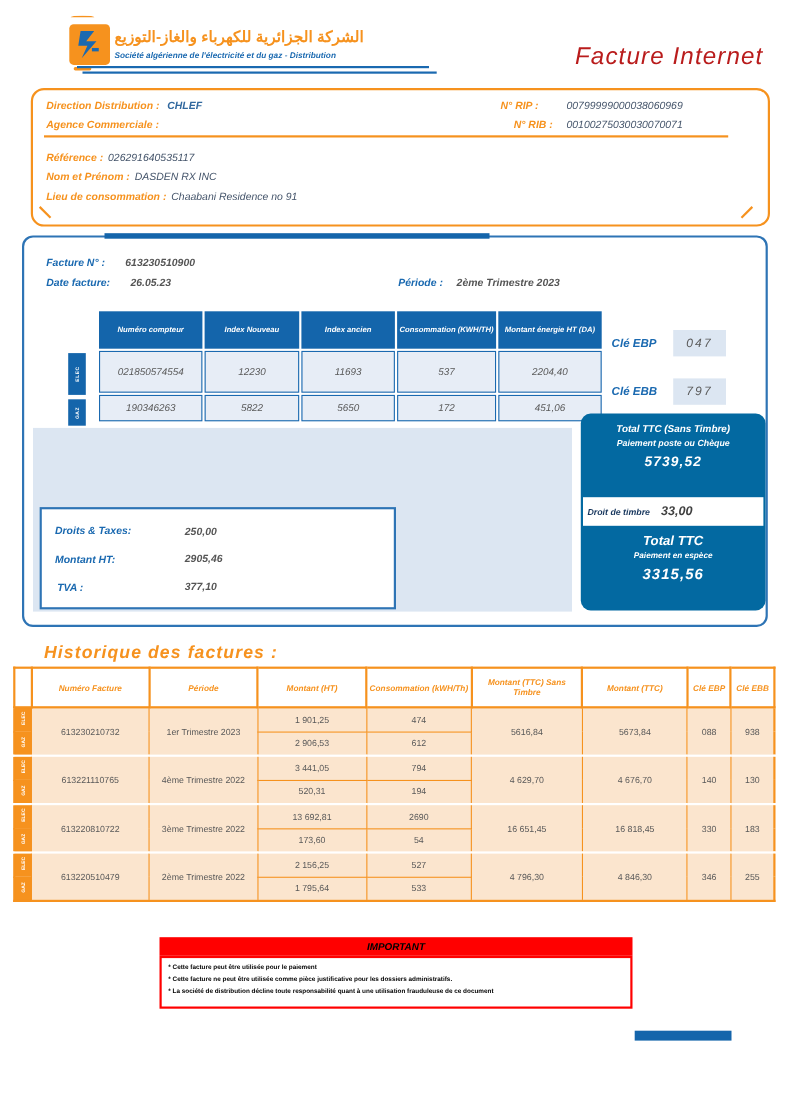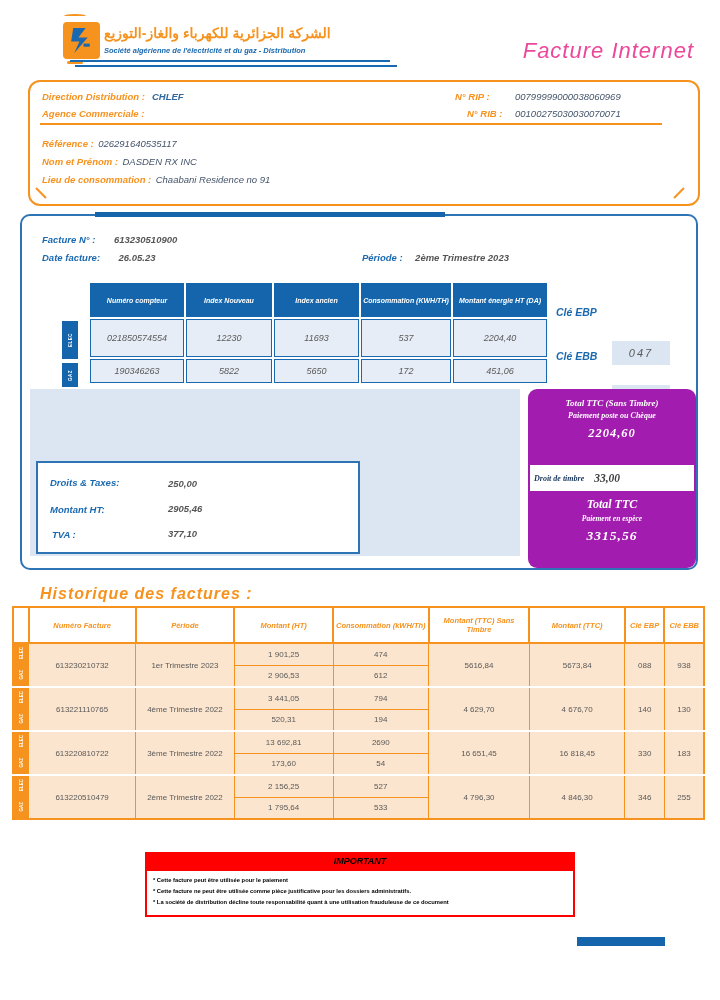--- a/index.html
+++ b/index.html
@@ -9,21 +9,21 @@
 
   
   .logo-box{position:absolute;left:63px;top:22px;width:37px;height:37px;background:#F6921E;border-radius:4px;}
   .logo-box svg{position:absolute;left:3px;top:3px;}
   .logo-mark-top{position:absolute;left:64px;top:14px;width:22px;height:4px;border-top:2px solid #F6921E;border-radius:50%;}
   .logo-mark-bottom{position:absolute;left:67px;top:61px;width:16px;height:3px;background:#F6921E;border-radius:2px;}
   .brand-ar{position:absolute;left:104px;top:25px;color:#F6921E;font-weight:bold;font-size:14px;direction:rtl;}
   .brand-fr{position:absolute;left:104px;top:46px;color:#1A69B0;font-weight:bold;font-size:7.5px;font-style:italic;}
   .rule1{position:absolute;left:70px;top:60px;width:320px;height:2px;background:#1A69B0;}
   .rule2{position:absolute;left:75px;top:65px;width:322px;height:2px;background:#1A69B0;}
-  .doc-title{position:absolute;right:26px;top:38px;font-size:22px;font-style:italic;color:#ec4899;letter-spacing:1px;}
+  .doc-title{position:absolute;right:26px;top:38px;font-size:22px;font-style:italic;color:#b91c1c;letter-spacing:1px;}
 
   
   .box1{position:absolute;left:28px;top:80px;width:672px;height:126px;border:2px solid #F6921E;border-radius:12px;}
   .fold-l{position:absolute;left:34px;top:192px;width:14px;height:2px;background:#F6921E;transform:rotate(45deg);}
   .fold-r{position:absolute;left:672px;top:192px;width:14px;height:2px;background:#F6921E;transform:rotate(-45deg);}
   .line{position:absolute;white-space:nowrap;}
   .lbl-o{color:#F6921E;font-style:italic;font-weight:bold;font-size:9.5px;}
   .val-b{color:#31689E;font-style:italic;font-weight:bold;font-size:9.5px;}
   .val-d{color:#44546A;font-style:italic;font-weight:normal;font-size:9.5px;}
   .divider-o{position:absolute;left:40px;top:123px;width:622px;height:2px;background:#F6921E;}
@@ -36,27 +36,27 @@
 
   table.meter{position:absolute;left:88px;top:281px;border-collapse:separate;border-spacing:2px;table-layout:fixed;}
   table.meter th{background:#1465AB;color:#fff;font-style:italic;font-weight:bold;font-size:7px;height:34px;padding:1px 2px;text-align:center;}
   table.meter td{background:#E7EDF6;border:1.5px solid #1A69B0;color:#595959;font-size:9px;font-style:italic;text-align:center;}
   table.meter tr.r1 td{height:38px;}
   table.meter tr.r2 td{height:24px;}
   .vtab{position:absolute;background:#1465AB;color:#fff;display:flex;align-items:center;justify-content:center;}
   .vtab span{writing-mode:vertical-rl;transform:rotate(180deg);font-size:4.5px;font-weight:bold;letter-spacing:.5px;}
 
   .cle-lbl{position:absolute;color:#1A69B0;font-style:italic;font-weight:bold;font-size:10.5px;}
-  .cle-box{position:absolute;width:58px;height:24px;background:#DCE6F2;color:#595959;font-style:italic;font-size:11px;
-           display:flex;align-items:center;justify-content:center;letter-spacing:2px;margin-top:41px;}
+  .cle-box{position:absolute;width:48px;height:24px;background:#DCE6F2;color:#595959;font-style:italic;font-size:11px;
+           display:flex;align-items:center;justify-content:center;letter-spacing:2px;}
 
   .lightblue{position:absolute;left:30px;top:389px;width:490px;height:167px;background:#DCE6F2;}
   .taxbox{position:absolute;left:36px;top:461px;width:324px;height:93px;background:#fff;border:2px solid #2E74B5;}
 
-  .totalbox{position:absolute;left:528px;top:389px;width:168px;height:179px;background:#a21caf;border-radius:9px;color:#fff;font-family:Liberation Serif, serif;}
+  .totalbox{position:absolute;left:528px;top:376px;width:168px;height:179px;background:#0369a1;border-radius:9px;color:#fff;}
   .tb-top{padding-top:9px;text-align:center;}
   .tb-title{font-size:9px;font-weight:bold;font-style:italic;}
   .tb-sub{font-size:8px;font-weight:bold;font-style:italic;margin-top:3px;}
   .tb-val{font-size:12.5px;font-weight:bold;font-style:italic;margin-top:6px;letter-spacing:1px;}
   .tb-strip{position:absolute;left:2px;right:2px;top:76px;height:26px;background:#fff;display:flex;align-items:center;}
   .tb-strip .sl{color:#17365D;font-size:8px;font-weight:bold;font-style:italic;margin-left:4px;}
   .tb-strip .sv{color:#404040;font-size:11.5px;font-weight:bold;font-style:italic;margin-left:10px;}
   .tb-bottom{position:absolute;top:108px;width:100%;text-align:center;}
   .tb-title2{font-size:12px;font-weight:bold;font-style:italic;}
   .tb-sub2{font-size:7.5px;font-weight:bold;font-style:italic;margin-top:2px;}
@@ -176,21 +176,21 @@
   <div class="line" style="left:168px;top:473px;"><span class="val-g">250,00</span></div>
   <div class="line" style="left:50px;top:499px;"><span class="lbl-b">Montant HT:</span></div>
   <div class="line" style="left:168px;top:498px;"><span class="val-g">2905,46</span></div>
   <div class="line" style="left:52px;top:524px;"><span class="lbl-b">TVA :</span></div>
   <div class="line" style="left:168px;top:523px;"><span class="val-g">377,10</span></div>
 
   <div class="totalbox">
     <div class="tb-top">
       <div class="tb-title">Total TTC (Sans Timbre)</div>
       <div class="tb-sub">Paiement poste ou Chèque</div>
-      <div class="tb-val">2204,60</div>
+      <div class="tb-val">5739,52</div>
     </div>
     <div class="tb-strip">
       <span class="sl">Droit de timbre</span>
       <span class="sv">33,00</span>
     </div>
     <div class="tb-bottom">
       <div class="tb-title2">Total TTC</div>
       <div class="tb-sub2">Paiement en espèce</div>
       <div class="tb-val2">3315,56</div>
     </div>

